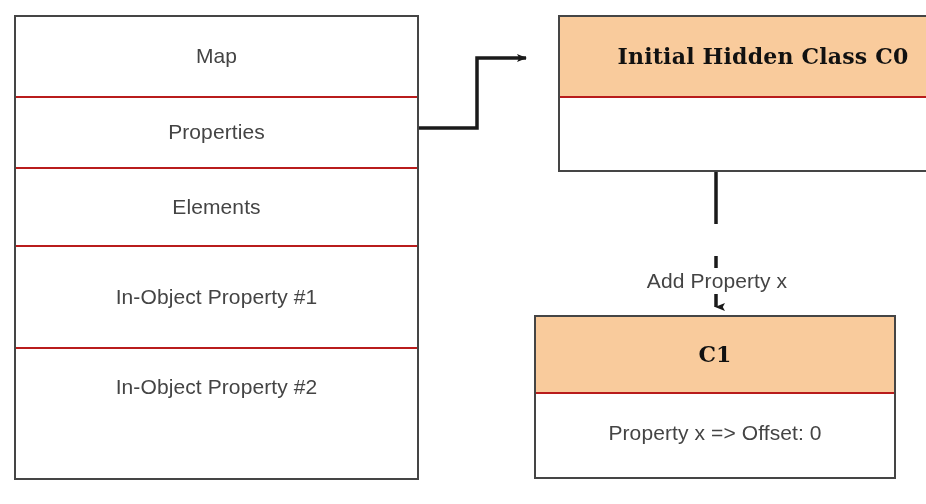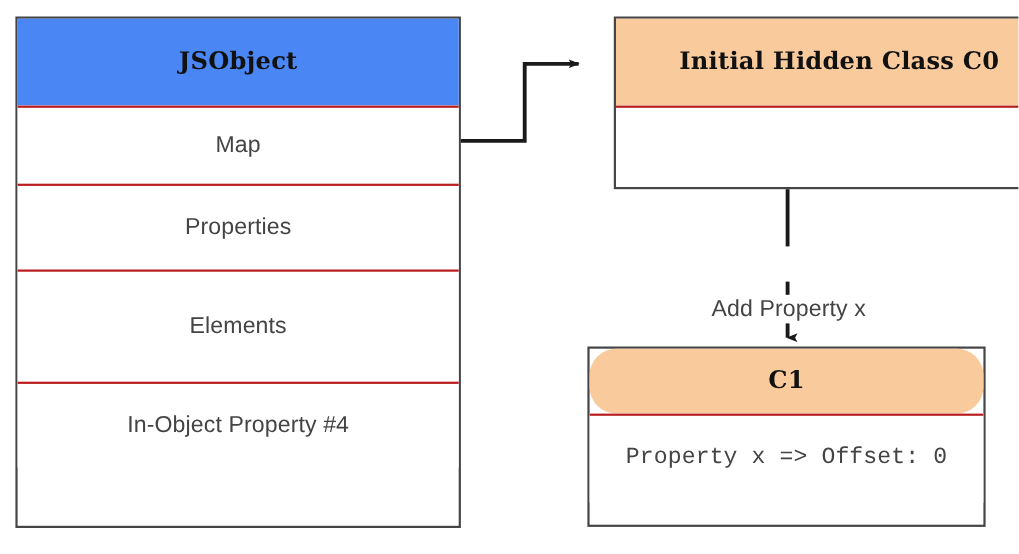--- a/index.html
+++ b/index.html
@@ -77,22 +77,22 @@
   #c0-box .row:nth-child(1) { height: 79px; padding: 0 4px; }
   #c0-box .row:nth-child(2) { height: 74px; }
 
   
   #c1-box {
     left: 534px;
     top: 315px;
     width: 362px;
     height: 164px;
   }
-  #c1-box .row:nth-child(1) { height: 59px; border-radius: 24px; }
-  #c1-box .row:nth-child(2) { height: 81px; font-family: Liberation Mono, monospace; }
+  #c1-box .row:nth-child(1) { height: 75px; }
+  #c1-box .row:nth-child(2) { height: 81px; }
 
   
   .connector {
     position: absolute;
     left: 0;
     top: 0;
     width: 926px;
     height: 504px;
     pointer-events: none;
   }
@@ -113,25 +113,25 @@
     white-space: nowrap;
     margin-top: 40px;
   }
 </style>
 </head>
 <body>
 
 <div id="canvas">
 
   <div class="box" id="jsobject-box">
-    <div class="row header blue">JSObject</div>
     <div class="row">Map</div>
     <div class="row">Properties</div>
     <div class="row">Elements</div>
-    <div class="row">In-Object Property #4</div>
+    <div class="row">In-Object Property #1</div>
+    <div class="row">In-Object Property #2</div>
   </div>
 
   <div class="box" id="c0-box">
     <div class="row header orange">Initial Hidden Class C0</div>
     <div class="row empty"></div>
   </div>
 
   <div class="box" id="c1-box">
     <div class="row header orange">C1</div>
     <div class="row">Property x =&gt; Offset: 0</div>

